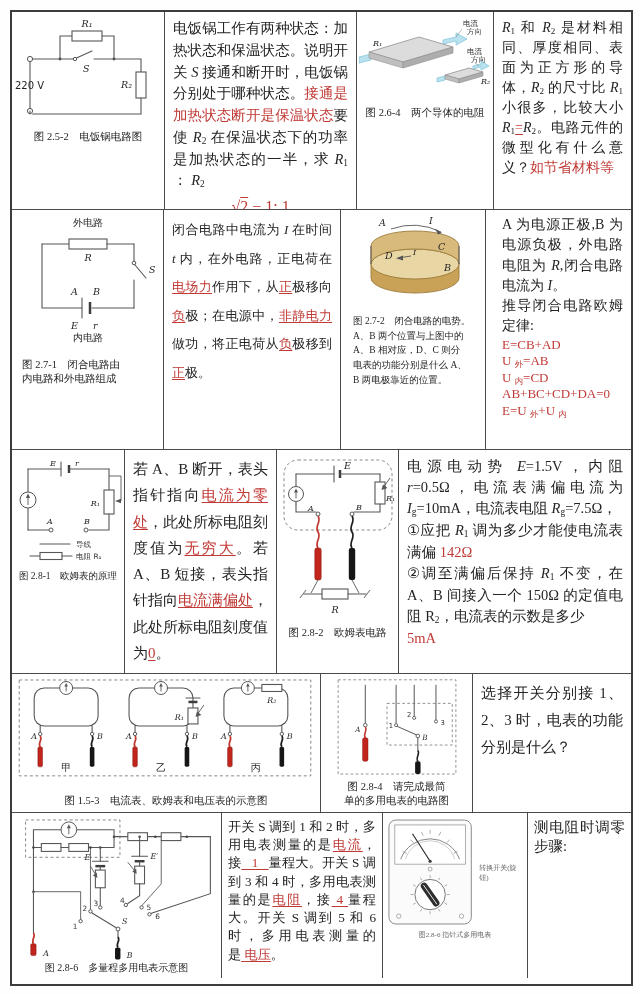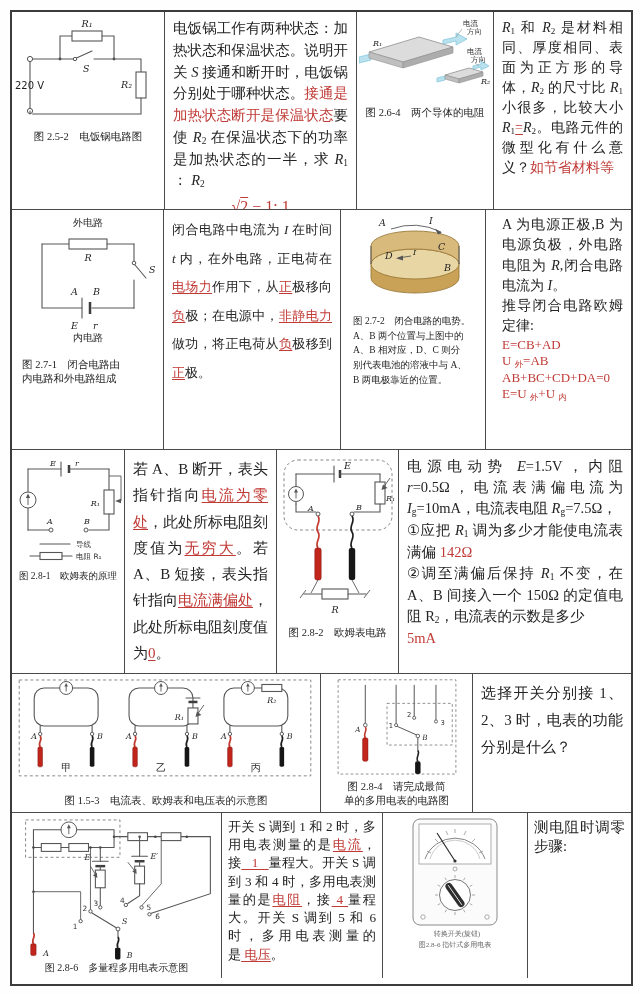--- a/index.html
+++ b/index.html
@@ -56,21 +56,21 @@
   .slabT{fill:#dcdcdc;stroke:#909090;stroke-width:0.8;}
   .slabF{fill:#bfbfbf;stroke:#909090;stroke-width:0.6;}
   .slabS{fill:#adadad;stroke:#909090;stroke-width:0.6;}
   .tan1{fill:#e8d6a4;stroke:#9b7b3a;stroke-width:0.9;}
   .tan2{fill:#c9a257;stroke:#9b7b3a;stroke-width:0.9;}
   .tan3{fill:#d9ba7d;stroke:#9b7b3a;stroke-width:0.9;}
   .meterline{stroke:#666;stroke-width:0.8;fill:none;}
   .meterline2{stroke:#aaa;stroke-width:0.6;fill:none;}
   .tick{stroke:#888;stroke-width:0.7;}
   .sidelabel{font-size:7px;color:#666;margin-left:4px;align-self:center;}
-  .mmwrap{display:flex;flex-direction:column;align-items:center;}
+  .mmwrap{display:flex;flex-direction:row;align-items:center;}
   .capxs{font-size:7px;color:#666;text-align:center;margin-top:1px;}
 </style>
 </head>
 <body>
 
 <div class="page">
 <div class="tbl">
 
   <div class="row" style="height:197px">
     <div class="cell fig" style="flex:0 0 152px">
@@ -176,28 +176,29 @@
         <text x="40" y="45" class="lb">D</text>
         <line x1="66" y1="42" x2="53" y2="44" class="w9"></line>
         <polygon points="51,44.3 58,41.5 58,46.5" class="ah"></polygon>
         <text x="68" y="41" class="lbs">I</text>
         <text x="99" y="57" class="lb">B</text>
       </svg>
       <div class="capblock">
         <div>图 2.7-2　闭合电路的电势。</div>
         <div>A、B 两个位置与上图中的</div>
         <div>A、B 相对应，D、C 则分</div>
-        <div>别代表电池的溶液中与 A、</div>
+        <div>电表的功能分别是什么 A、</div>
         <div>B 两电极靠近的位置。</div>
       </div>
     </div>
     <div class="cell txt s-r2c4" style="flex:1">
       <p style="margin:0"><span>A 为电源正极,B 为电源负极，外电路电阻为 </span><span class="seg-i">R</span><span>,闭合电路电流为 </span><span class="seg-i">I</span><span>。</span><br><span>推导闭合电路欧姆定律:</span></p>
       <div class="rline"><span class="seg-r">E=CB+AD</span></div>
       <div class="rline"><span class="seg-r">U </span><span class="seg-r seg-sub">外</span><span class="seg-r">=AB</span></div>
+      <div class="rline"><span class="seg-r">U </span><span class="seg-r seg-sub">内</span><span class="seg-r">=CD</span></div>
       <div class="rline"><span class="seg-r">AB+BC+CD+DA=0</span></div>
       <div class="rline"><span class="seg-r">E=U </span><span class="seg-r seg-sub">外</span><span class="seg-r">+U </span><span class="seg-r seg-sub">内</span></div>
     </div>
   </div>
 
   <div class="row" style="height:224px">
     <div class="cell fig" style="flex:0 0 112px">
       <svg width="108" height="114" viewBox="0 0 108 114">
         <line x1="47" y1="8" x2="47" y2="22" class="w"></line>
         <line x1="55" y1="11" x2="55" y2="19" class="thick"></line>

